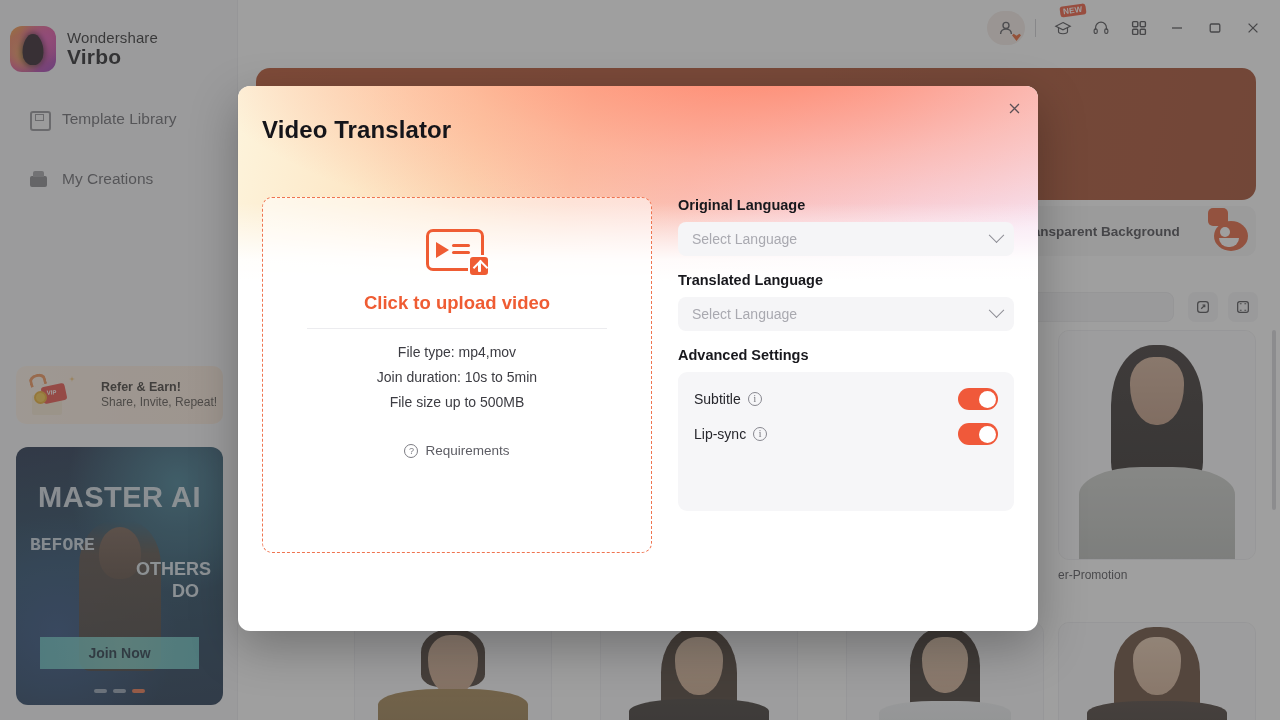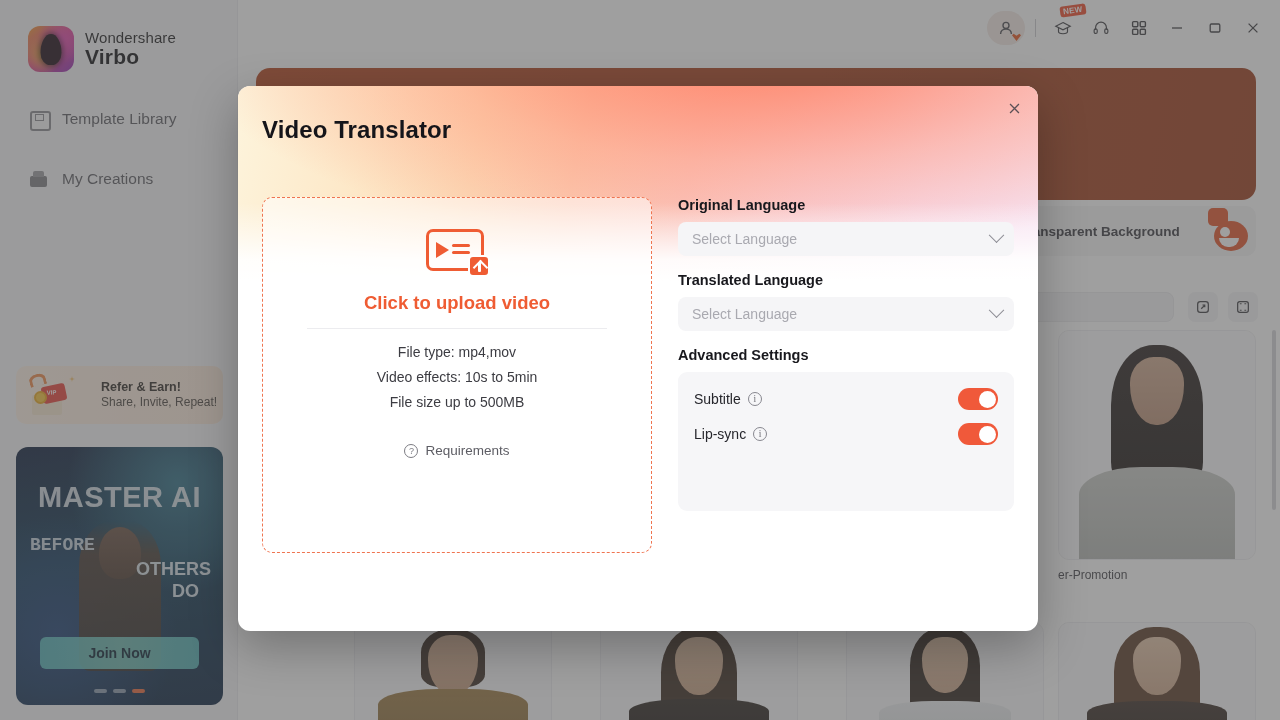--- a/index.html
+++ b/index.html
@@ -25,21 +25,21 @@
 
   
   #sidebar {
     position: absolute; left: 0; top: 0;
     width: 238px; height: 720px;
     background: #f7f7f8;
     border-right: 1px solid #ececef;
   }
   .brand {
     display: flex; align-items: center; gap: 11px;
-    padding: 26px 0 0 28px;
+    padding: 26px 0 0 10px;
   }
   .brand-logo {
     width: 46px; height: 46px; border-radius: 12px;
     background:
       radial-gradient(circle at 32% 62%, #f0b23c 0%, rgba(240,178,60,0) 48%),
       radial-gradient(circle at 72% 30%, #e049b0 0%, rgba(224,73,176,0) 52%),
       linear-gradient(140deg, #f29b2e 0%, #e4408d 48%, #8e2fb5 100%);
     position: relative; overflow: hidden; flex: none;
   }
   .brand-logo::after {
@@ -161,21 +161,21 @@
   .promo-h1 {
     position:absolute; left:0; right:0; top:34px; text-align:center;
     font-size: 29px; font-weight: bold; color: rgba(223,231,238,.92);
     letter-spacing: .5px;
   }
   .promo-w1 { position:absolute; left:14px; top:88px; font-size:18px; font-weight:bold; color:rgba(215,226,234,.9);font-family:Liberation Mono, monospace;}
   .promo-w2 { position:absolute; right:12px; top:112px; font-size:18px; font-weight:bold; color:rgba(222,232,239,.95);}
   .promo-w3 { position:absolute; right:24px; top:134px; font-size:18px; font-weight:bold; color:rgba(222,232,239,.95);}
   .promo-btn {
     position:absolute; left:24px; right:24px; bottom:36px; height:32px;
-    border-radius: 6px;
+    border-radius: 0;
     background: linear-gradient(90deg, rgba(92,197,196,.85) 0%, rgba(120,214,205,.8) 50%, rgba(92,197,196,.85) 100%);
     display:flex; align-items:center; justify-content:center;
     font-size: 14px; font-weight: bold; color: #0c2233;
     cursor: pointer;
     text-align: center;
   }
   .promo-dots {
     position:absolute; left:0; right:0; bottom:12px;
     display:flex; justify-content:center; gap:6px;
   }
@@ -624,21 +624,21 @@
       <div class="up-icon">
         <span class="up-frame"></span>
         <span class="up-play"></span>
         <span class="up-l1"></span>
         <span class="up-l2"></span>
         <span class="up-badge"></span>
       </div>
       <div class="up-cta">Click to upload video</div>
       <div class="up-rule"></div>
       <div class="up-spec s1">File type: mp4,mov</div>
-      <div class="up-spec s2">Video effects: 10s to 5min</div>
+      <div class="up-spec s2">Join duration: 10s to 5min</div>
       <div class="up-spec s3">File size up to  500MB</div>
       <div class="up-req">
         <span class="q-ico">?</span>
         <span>Requirements</span>
       </div>
     </div>
 
     <div class="settings">
 
       <div class="set-label">Original Language</div>

